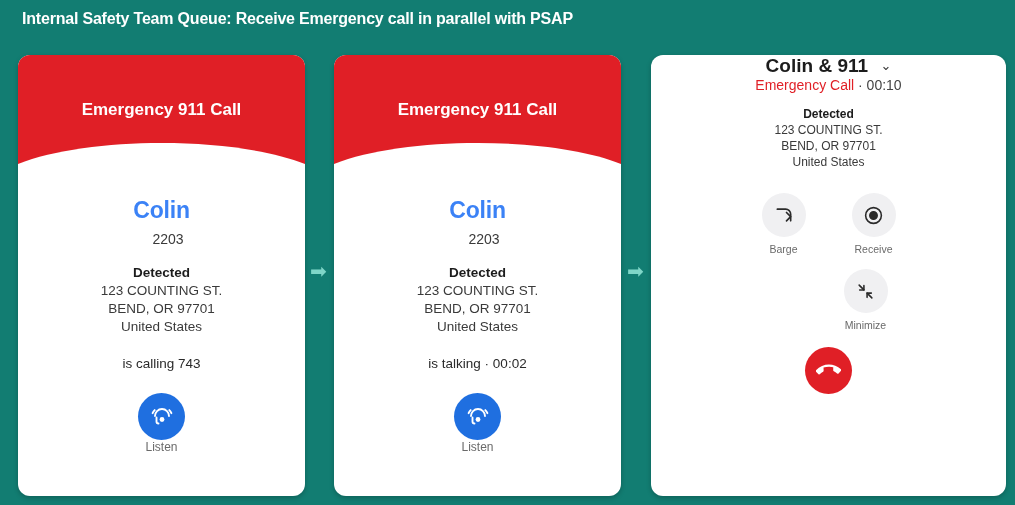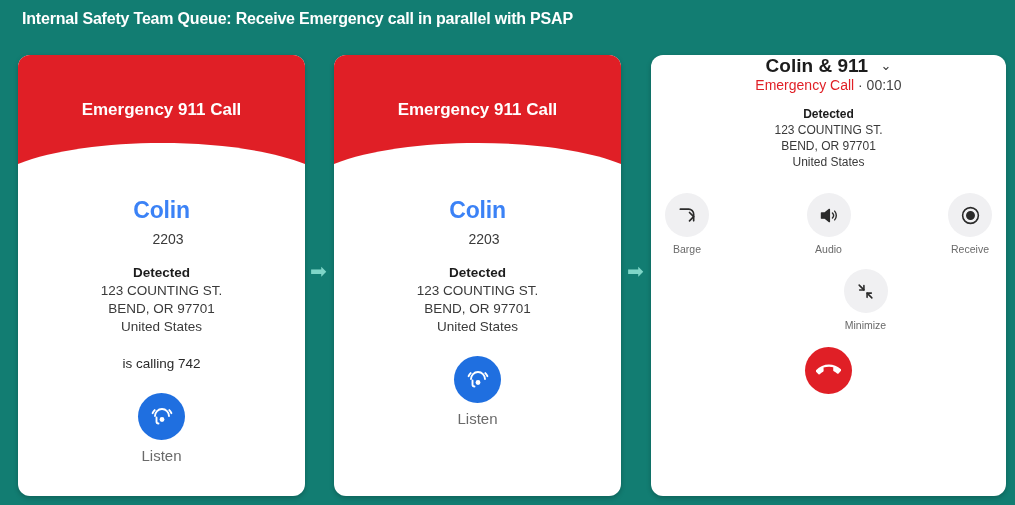--- a/index.html
+++ b/index.html
@@ -120,22 +120,21 @@
     width: 47px;
     height: 47px;
     border-radius: 50%;
     display: inline-flex;
     align-items: center;
     justify-content: center;
     background: #1f6fe0;
     color: #ffffff;
   }
   .btn-caption {
-    margin-top: 7px;
-    font-size: 15px;
+    font-size: 12px;
     color: #6a6a6a;
   }
 
   
   .arrow {
     position: absolute;
     top: 208px;
     font-size: 20px;
     color: #7fd6c8;
     line-height: 1;
@@ -172,21 +171,21 @@
     color: #1c1c1c;
   }
   .c-addr {
     margin-top: 2px;
     font-size: 12px;
     color: #3a3a3a;
   }
   .controls {
     margin-top: 24px;
     display: flex;
-    justify-content: space-between;
+    justify-content: center;
     gap: 18px;
   }
   .ctrl {
     width: 72px;
     text-align: center;
   }
   .ctrl-circle {
     width: 44px;
     height: 44px;
     border-radius: 50%;
@@ -239,21 +238,21 @@
           <path d="M0,42 L0,22 C70,-6 217,-6 287,22 L287,42 Z" fill="#ffffff"></path>
         </svg>
       </div>
       <div class="body-area">
         <div class="caller-name">Colin</div>
         <div class="caller-ext">2203</div>
         <div class="detected-label">Detected</div>
         <div class="addr-line">123 COUNTING ST.</div>
         <div class="addr-line">BEND, OR 97701</div>
         <div class="addr-line">United States</div>
-        <div class="status-line">is calling 742</div>
+        <div class="status-line">is calling 743</div>
         <div class="listen-wrap">
           <div class="round-btn">
             <svg width="24" height="24" viewBox="0 0 24 24" fill="none" stroke="#ffffff" stroke-width="1.9" stroke-linecap="round">
               <path d="M5 11a7 7 0 0 1 14 0"></path>
               <path d="M6.5 12.5v4a2 2 0 0 0 2 2"></path>
               <circle cx="12" cy="14.5" r="2.4" fill="#ffffff" stroke="none"></circle>
               <path d="M2.6 8.2a10 10 0 0 1 2.1-3.1"></path>
               <path d="M21.4 8.2a10 10 0 0 0-2.1-3.1"></path>
             </svg>
           </div>
@@ -271,20 +270,21 @@
           <path d="M0,42 L0,22 C70,-6 217,-6 287,22 L287,42 Z" fill="#ffffff"></path>
         </svg>
       </div>
       <div class="body-area">
         <div class="caller-name">Colin</div>
         <div class="caller-ext">2203</div>
         <div class="detected-label">Detected</div>
         <div class="addr-line">123 COUNTING ST.</div>
         <div class="addr-line">BEND, OR 97701</div>
         <div class="addr-line">United States</div>
+        <div class="status-line">is talking · 00:02</div>
         <div class="listen-wrap">
           <div class="round-btn">
             <svg width="24" height="24" viewBox="0 0 24 24" fill="none" stroke="#ffffff" stroke-width="1.9" stroke-linecap="round">
               <path d="M5 11a7 7 0 0 1 14 0"></path>
               <path d="M6.5 12.5v4a2 2 0 0 0 2 2"></path>
               <circle cx="12" cy="14.5" r="2.4" fill="#ffffff" stroke="none"></circle>
               <path d="M2.6 8.2a10 10 0 0 1 2.1-3.1"></path>
               <path d="M21.4 8.2a10 10 0 0 0-2.1-3.1"></path>
             </svg>
           </div>
@@ -311,30 +311,20 @@
 
         <div class="controls">
           <div class="ctrl">
             <div class="ctrl-circle">
               <svg width="20" height="20" viewBox="0 0 24 24" fill="none" stroke="#2b2b2b" stroke-width="2" stroke-linecap="round" stroke-linejoin="round">
                 <path d="M4 5h10a6 6 0 0 1 6 6v8"></path>
                 <path d="M15 14l5 5 -5 5" transform="translate(0,-5)"></path>
               </svg>
             </div>
             <div class="ctrl-label">Barge</div>
-          </div>
-          <div class="ctrl">
-            <div class="ctrl-circle">
-              <svg width="21" height="21" viewBox="0 0 24 24" fill="#2b2b2b" stroke="#2b2b2b" stroke-width="1.6" stroke-linecap="round" stroke-linejoin="round">
-                <polygon points="4,9 8,9 13,5 13,19 8,15 4,15"></polygon>
-                <path d="M16.5 9.2a4 4 0 0 1 0 5.6" fill="none"></path>
-                <path d="M19 7a7.5 7.5 0 0 1 0 10" fill="none"></path>
-              </svg>
-            </div>
-            <div class="ctrl-label">Audio</div>
           </div>
           <div class="ctrl">
             <div class="ctrl-circle">
               <svg width="21" height="21" viewBox="0 0 24 24" fill="none" stroke="#2b2b2b" stroke-width="1.8">
                 <circle cx="12" cy="12" r="9"></circle>
                 <circle cx="12" cy="12" r="4.2" fill="#2b2b2b"></circle>
               </svg>
             </div>
             <div class="ctrl-label">Receive</div>
           </div>

